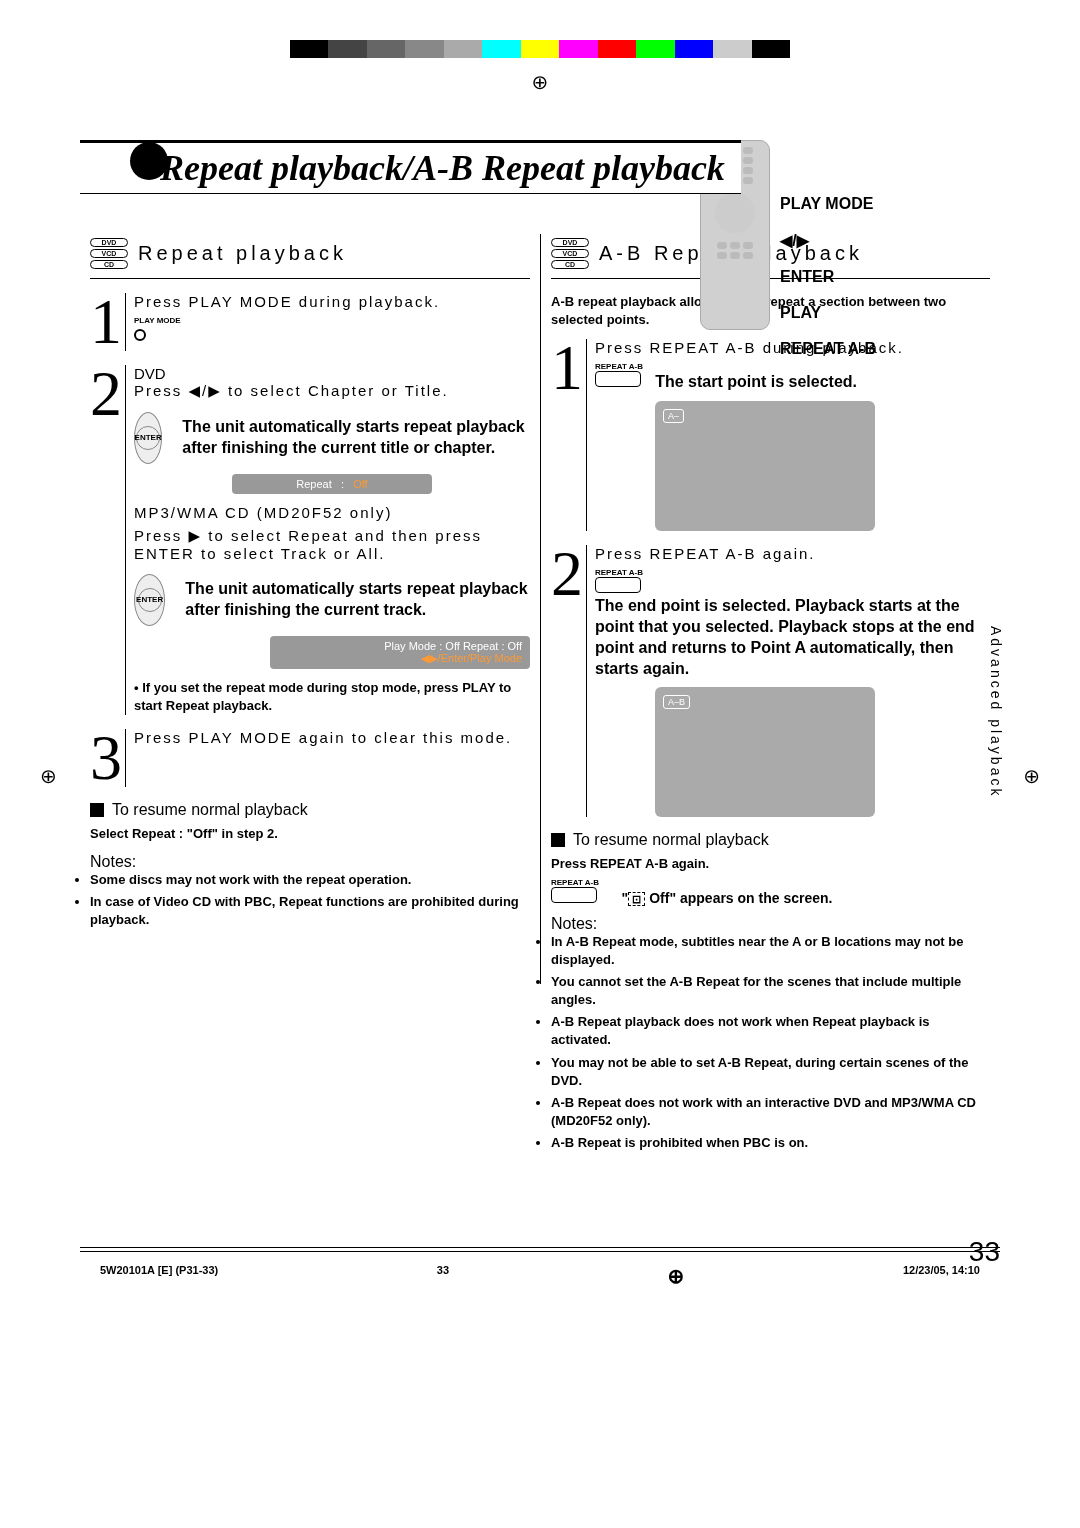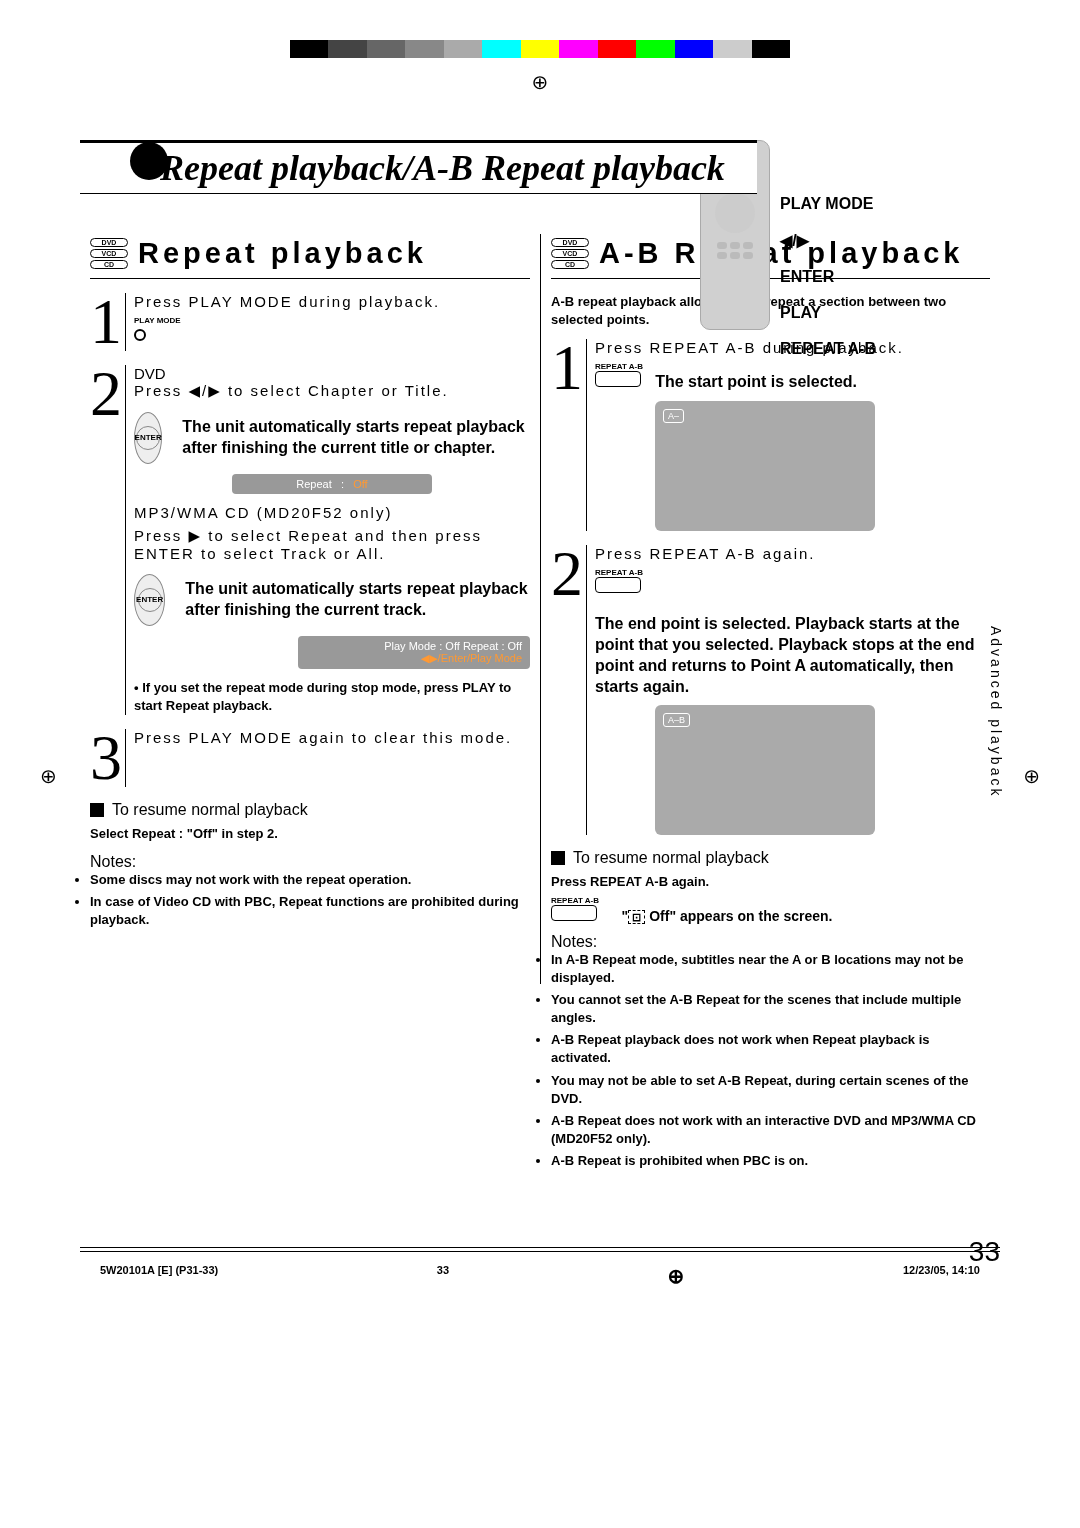--- a/index.html
+++ b/index.html
@@ -3,34 +3,34 @@
 <meta charset="utf-8">
 <style>
   * { box-sizing: border-box; margin: 0; padding: 0; }
   html, body { width: 1080px; height: 1528px; background: #fff; font-family: Arial, Helvetica, sans-serif; color: #000; }
   .crop-marks { position: absolute; top: 40px; left: 0; right: 0; height: 30px; }
   .color-bar { display: flex; width: 500px; margin: 0 auto; height: 18px; }
   .color-bar div { flex: 1; }
   .reg-mark { position:absolute; font-size:20px; }
   .page { position: relative; width: 1080px; height: 1528px; padding: 140px 80px 100px 80px; }
   .title-bar { position: relative; margin-bottom: 10px; }
-  .title-text { font-family: 'Times New Roman', serif; font-style: italic; font-weight: bold; font-size: 36px; display: inline-block; padding: 4px 32px 4px 80px; border-top: 3px solid #000; border-bottom: 1px solid #000; background:#fff; position:relative; z-index:2;}
+  .title-text { font-family: 'Times New Roman', serif; font-style: italic; font-weight: bold; font-size: 36px; display: inline-block; padding: 4px 16px 4px 80px; border-top: 3px solid #000; border-bottom: 1px solid #000; background:#fff; position:relative; z-index:2;}
   .title-dot { width: 38px; height: 38px; background: #000; border-radius: 50%; position: absolute; top: 2px; left: 50px; z-index:3;}
   .remote-area { position:absolute; right:120px; top:140px; width:260px; display:flex; gap:10px; align-items:flex-start;}
   .remote-img { width:70px; height:190px; background:#d0d0d0; border:1px solid #aaa; border-radius:10px; display:flex; flex-direction:column; align-items:center; padding:6px; gap:3px;}
   .remote-img .btn-row { display:flex; gap:3px; }
   .remote-img .rbtn { width:10px; height:7px; background:#bbb; border-radius:3px; }
   .remote-labels { display:flex; flex-direction:column; gap:18px; font-weight:bold; font-size:16px; margin-top:55px;}
   .columns { display:flex; gap:0px; margin-top:40px; }
   .col { width: 50%; padding: 0 10px; }
   .col-divider { border-left:1px solid #000; height:750px; }
   .section-head { display:flex; align-items:center; gap:10px; border-bottom:1px solid #000; padding-bottom:6px; margin-bottom:14px; }
   .disc-icons { width:38px; height:38px; display:flex; flex-direction:column; justify-content:center; text-align:center; font-size:7px;}
   .disc-icons span { border:1px solid #000; border-radius:8px; padding:0 2px; margin:1px 0; font-weight:bold;}
-  .section-title { font-size:29px; letter-spacing:4px; font-family:Arial,sans-serif;font-weight:bold; }
+  .section-title { font-size:20px; letter-spacing:4px; font-family:Arial,sans-serif; }
   .step { display:flex; gap:8px; margin-bottom:14px; }
   .step-num { font-family:'Times New Roman', serif; font-size:64px; line-height:0.9; font-weight:normal; width:36px; text-align:center; border-right:1px solid #000; padding-right:6px; }
   .step-body { flex:1; font-size:15px; }
   .step-body .instr { margin-bottom:6px; letter-spacing:2px;}
   .step-body .bold { font-weight:bold; font-size:16px; line-height:1.3; }
   .icon-circle { width:12px; height:12px; border:2px solid #000; border-radius:50%; display:inline-block; vertical-align:middle;}
   .small-label { font-size:8px; font-weight:bold; }
   .dpad { width:52px; height:52px; border:1px solid #888; border-radius:50%; display:inline-flex; align-items:center; justify-content:center; background:#eee; margin:6px 10px 6px 0;}
   .dpad-inner { font-size:8px; font-weight:bold; border:1px solid #888; border-radius:50%; width:24px; height:24px; display:flex; align-items:center; justify-content:center;}
   .osd-box { background:#999; color:#fff; font-size:11px; padding:4px 8px; width:200px; border-radius:4px; display:inline-block;}
@@ -163,21 +163,21 @@
           </div>
           <div class="instr">MP3/WMA CD (MD20F52 only)</div>
           <div class="instr">Press ▶ to select Repeat and then press ENTER to select Track or All.</div>
           <div style="display:flex; gap:10px; align-items:center;">
             <span class="dpad">
                 <span class="dpad-inner">ENTER</span>
               </span>
             <span class="bold">The unit automatically starts repeat playback after finishing the current track.</span>
           </div>
           <div style="text-align:right; margin:4px 0 10px 0;">
-            <div class="osd-box" style="width:232px">
+            <div class="osd-box" style="width:260px">
               <div>Play Mode : Off   Repeat : Off</div>
               <div style="color:#f93">◀▶/Enter/Play Mode</div>
             </div>
           </div>
           <div class="footnote">• If you set the repeat mode during stop mode, press PLAY to start Repeat playback.</div>
         </div>
       </div>
 
       <div class="step">
         <div class="step-num">3</div>
@@ -223,21 +223,21 @@
           </div>
         </div>
       </div>
 
       <div class="step">
         <div class="step-num">2</div>
         <div class="step-body">
           <div class="instr">Press REPEAT A-B again.</div>
           <div class="small-label">REPEAT A-B</div>
           <span class="repeat-btn"></span>
-          <span class="bold" style="display:block;margin-top:18px">The end point is selected. Playback starts at the point that you selected. Playback stops at the end point and returns to Point A automatically, then starts again.</span>
+          <span class="bold" style="display:block;margin-top:0">The end point is selected. Playback starts at the point that you selected. Playback stops at the end point and returns to Point A automatically, then starts again.</span>
           <div class="osd-box-lg">
             <span class="osd-a-label">A–B</span>
           </div>
         </div>
       </div>
 
       <div class="sub-head">
         <div class="black-sq"></div>
         <span class="instr">To resume normal playback</span>
       </div>

